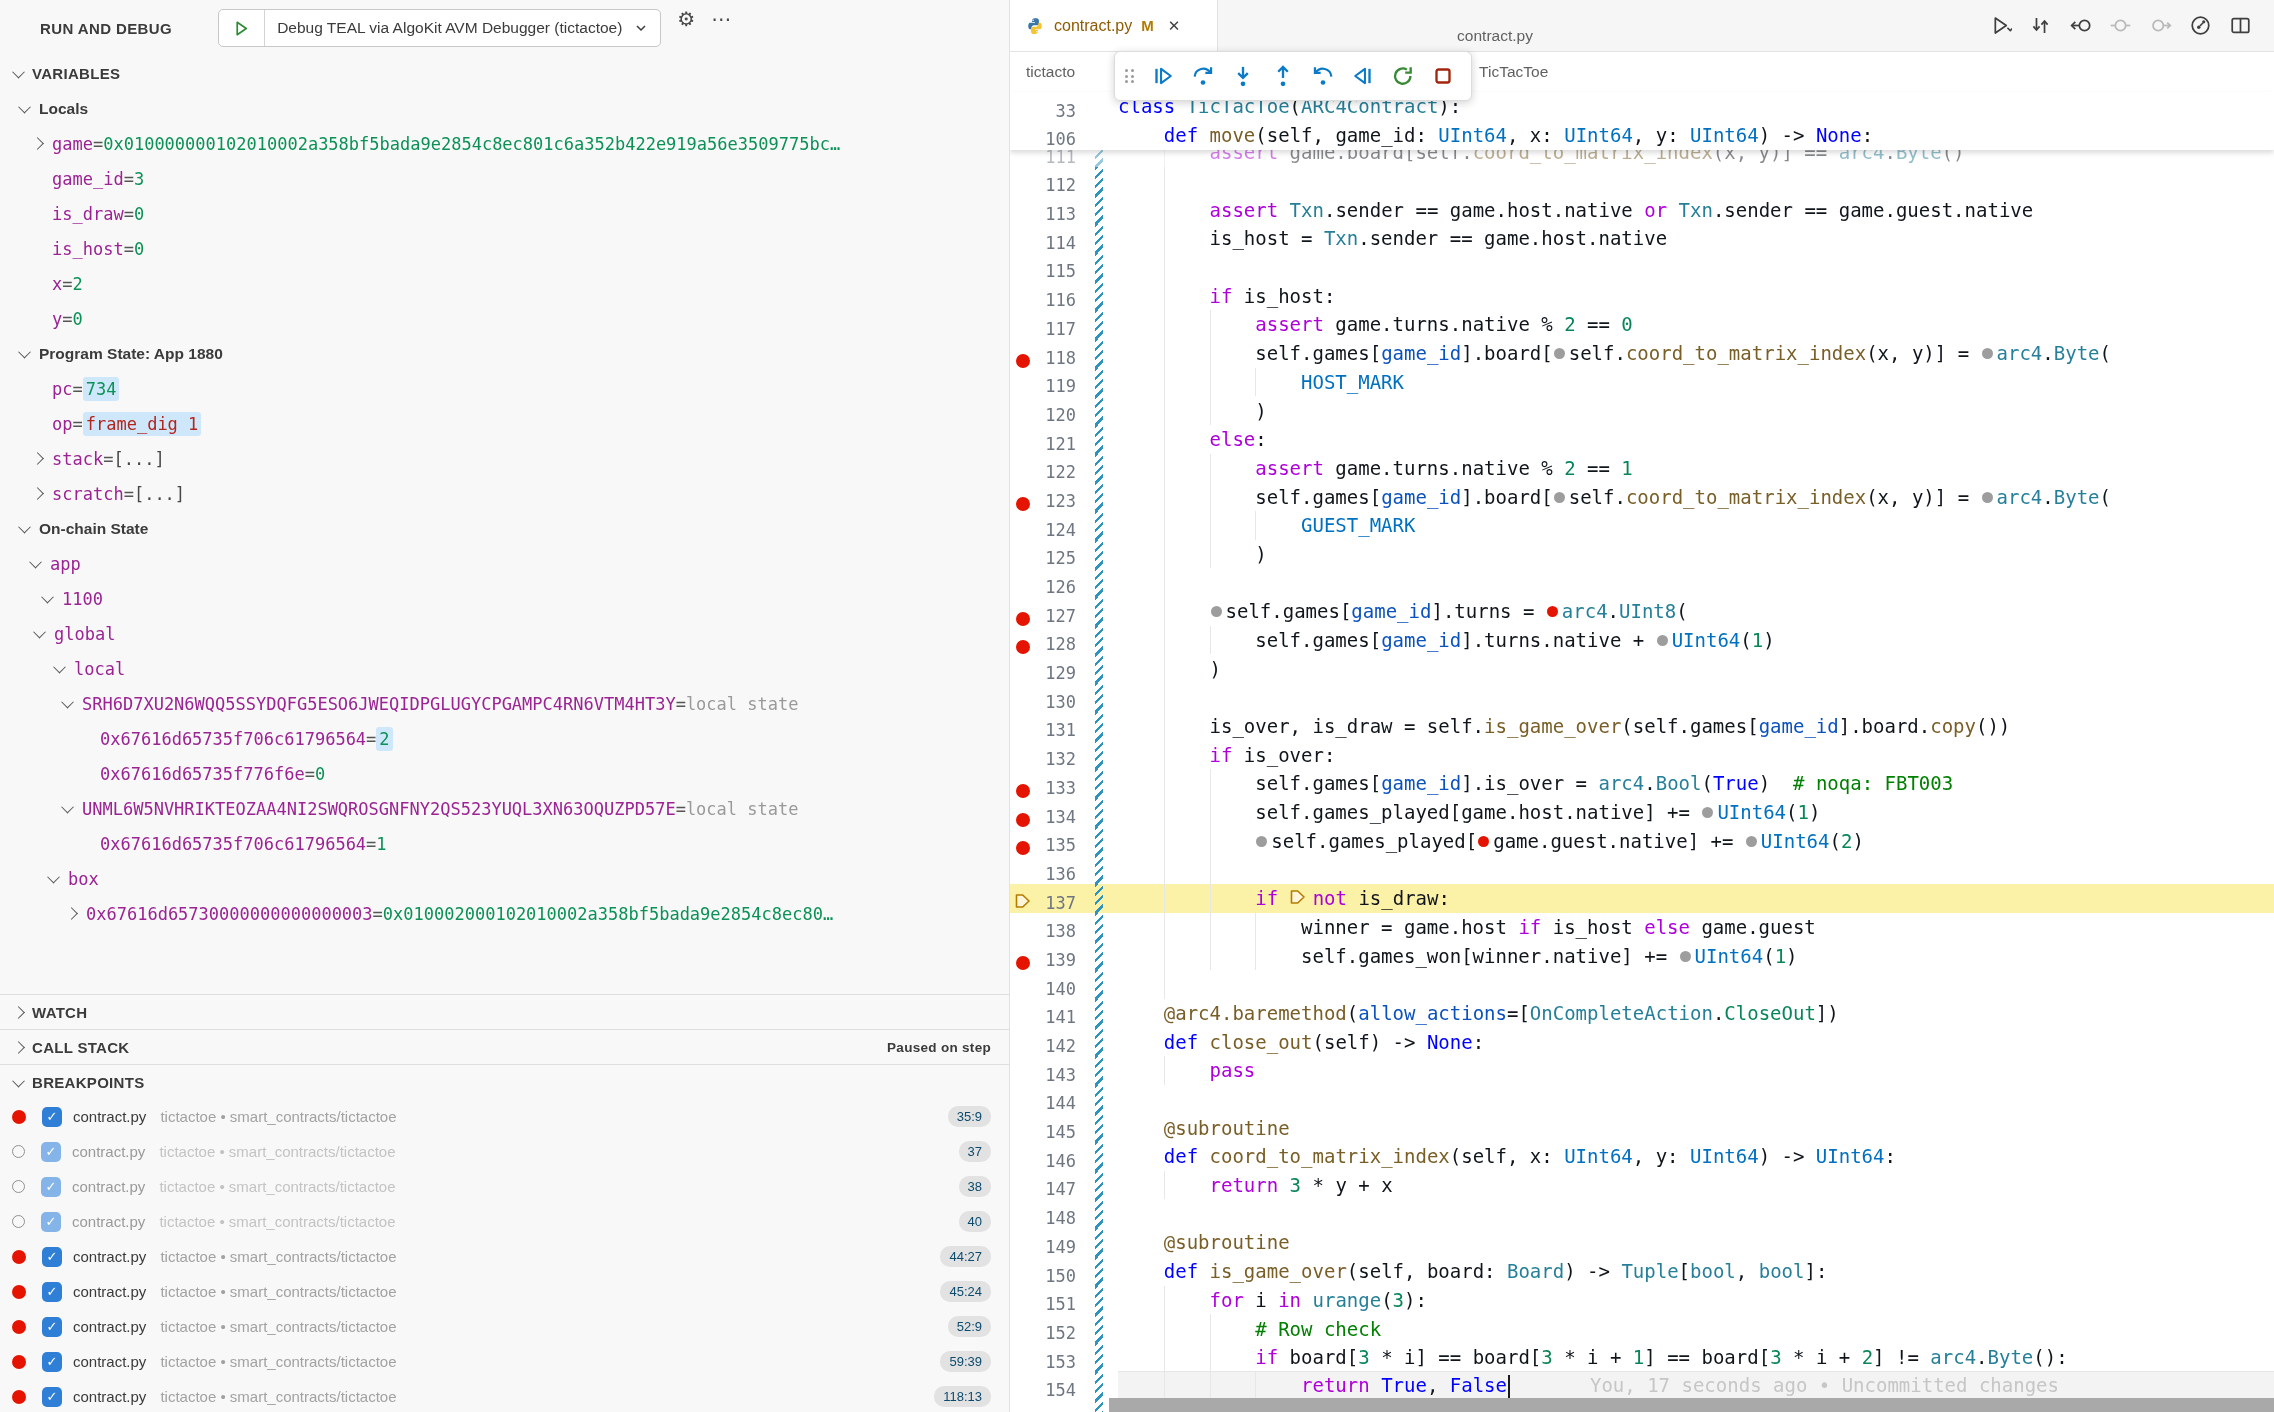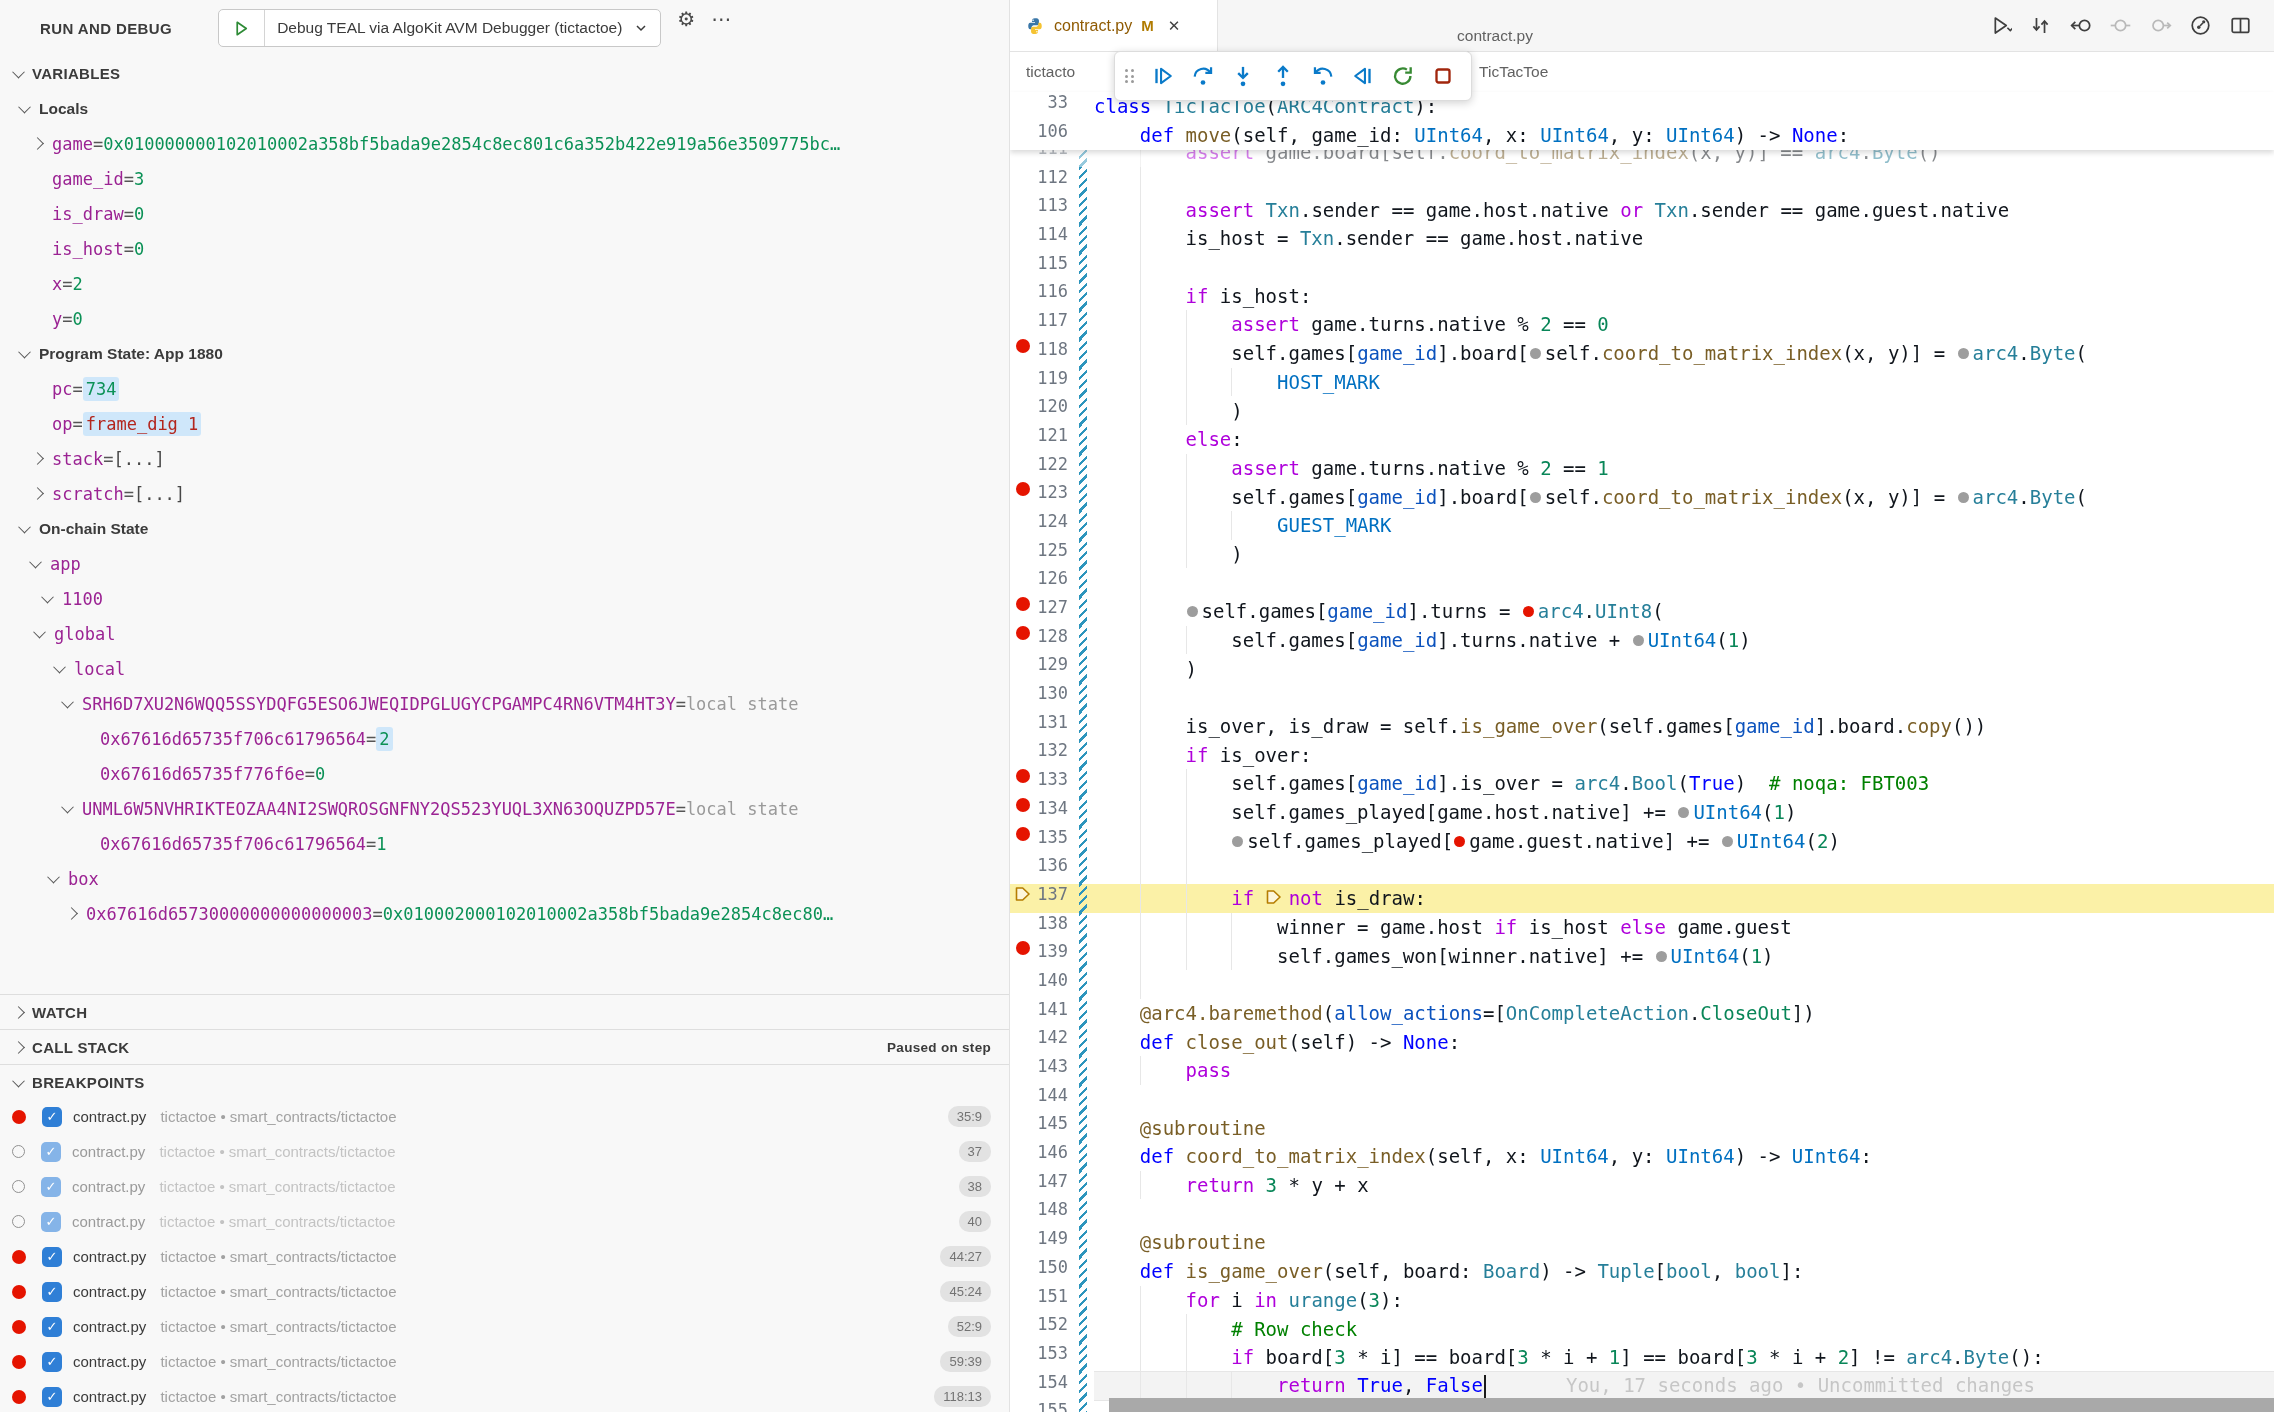--- a/index.html
+++ b/index.html
@@ -43,21 +43,21 @@
   .bprow { height:35px; display:flex; align-items:center; padding-left:12px; font-size:15px; }
   .bpdot { width:14px; height:14px; border-radius:50%; background:#e51400; flex:none; }
   .bpdot.hollow { background:transparent; border:1.6px solid #919191; width:13px; height:13px; }
   .bpcb { width:20px; height:20px; border-radius:5px; background:#2f7fd6; color:#fff; display:flex;
     align-items:center; justify-content:center; font-size:13px; margin-left:16px; flex:none; }
   .bprow.faded .bpcb { background:#85b4e8; }
   .bpfile { margin-left:11px; color:#3b3b3b; }
   .bprow.faded .bpfile { color:#9a9a9a; }
   .bpdesc { margin-left:14px; color:#a2a2a2; }
   .bprow.faded .bpdesc { color:#c3c3c3; }
-  .bploc { margin-left:auto; margin-right:18px; background:#e2e2e2; color:#737373; border-radius:10px;
+  .bploc { margin-left:auto; margin-right:18px; background:#e2e2e2; color:#0c4a6e; border-radius:10px;
     padding:3px 9px; font-size:13px; }
   .spacer63 { height:63px; }
 
   
   #editor { flex:1; position:relative; background:#fff; overflow:hidden; }
   #tabbar { height:52px; background:#f6f6f6; border-bottom:1px solid #e3e3e3; display:flex; align-items:stretch; }
   .tab { background:#fff; border-right:1px solid #e3e3e3; display:flex; align-items:center;
     padding:0 16px; min-width:208px; }
   .tab-title { font-size:16px; color:#8f5a02; margin-left:10px; }
   .tab-m { font-size:15px; color:#b07b00; margin-left:9px; font-weight:bold; }
@@ -75,22 +75,22 @@
     border:1px solid #dcdcdc; border-radius:6px; box-shadow:0 2px 8px rgba(0,0,0,.18);
     display:flex; align-items:center; z-index:30; padding:0 6px; }
   .grip { width:16px; display:flex; flex-wrap:wrap; gap:2.5px; padding-left:4px; margin-right:6px; }
   .grip i { width:3px; height:3px; background:#9a9a9a; border-radius:50%; }
   .dbtn { width:40px; height:42px; display:flex; align-items:center; justify-content:center; border-radius:5px; }
 
   
   #sticky { position:absolute; left:0; top:92px; right:0; height:58px; background:#fff; z-index:10;
     box-shadow:0 3px 5px rgba(0,0,0,.14); }
   #codewrap { position:absolute; left:0; top:150px; right:0; bottom:0; overflow:hidden; }
-  .crow { display:flex; height:28.7px; align-items:flex-start; font-family:"DejaVu Sans Mono", monospace;
-    font-size:19px; white-space:pre; position:relative; }
+  .crow { display:flex; height:28.7px; align-items:flex-end; font-family:"DejaVu Sans Mono", monospace;
+    font-size:19px; white-space:pre; position:relative;gap:8px; }
   .gut { width:26px; flex:none; display:flex; align-items:center; justify-content:center; }
   .gdot { width:14px; height:14px; background:#e51400; border-radius:50%; }
   .lnum { width:36px; flex:none; text-align:right; padding-right:4px; color:#6e7681; font-size:17px; }
   .hcol { width:22px; flex:none; display:flex; justify-content:center; align-self:stretch; align-items:stretch; }
   .hatch { width:8px; background:repeating-linear-gradient(135deg,#2d95bd 0 2.5px, rgba(255,255,255,0) 2.5px 6.5px); }
   .codecell { flex:1; position:relative; align-self:stretch; display:flex; align-items:center; }
   .guide { position:absolute; top:0; bottom:0; border-left:1px solid #e7e7e7; }
   .codetext { white-space:pre; }
   .tk-k{color:#AF00DB;} .tk-d{color:#0000FF;} .tk-t{color:#267F99;} .tk-c{color:#0070C1;}
   .tk-b{color:#0000FF;} .tk-f{color:#795E26;} .tk-n{color:#098658;} .tk-m{color:#008000;}

